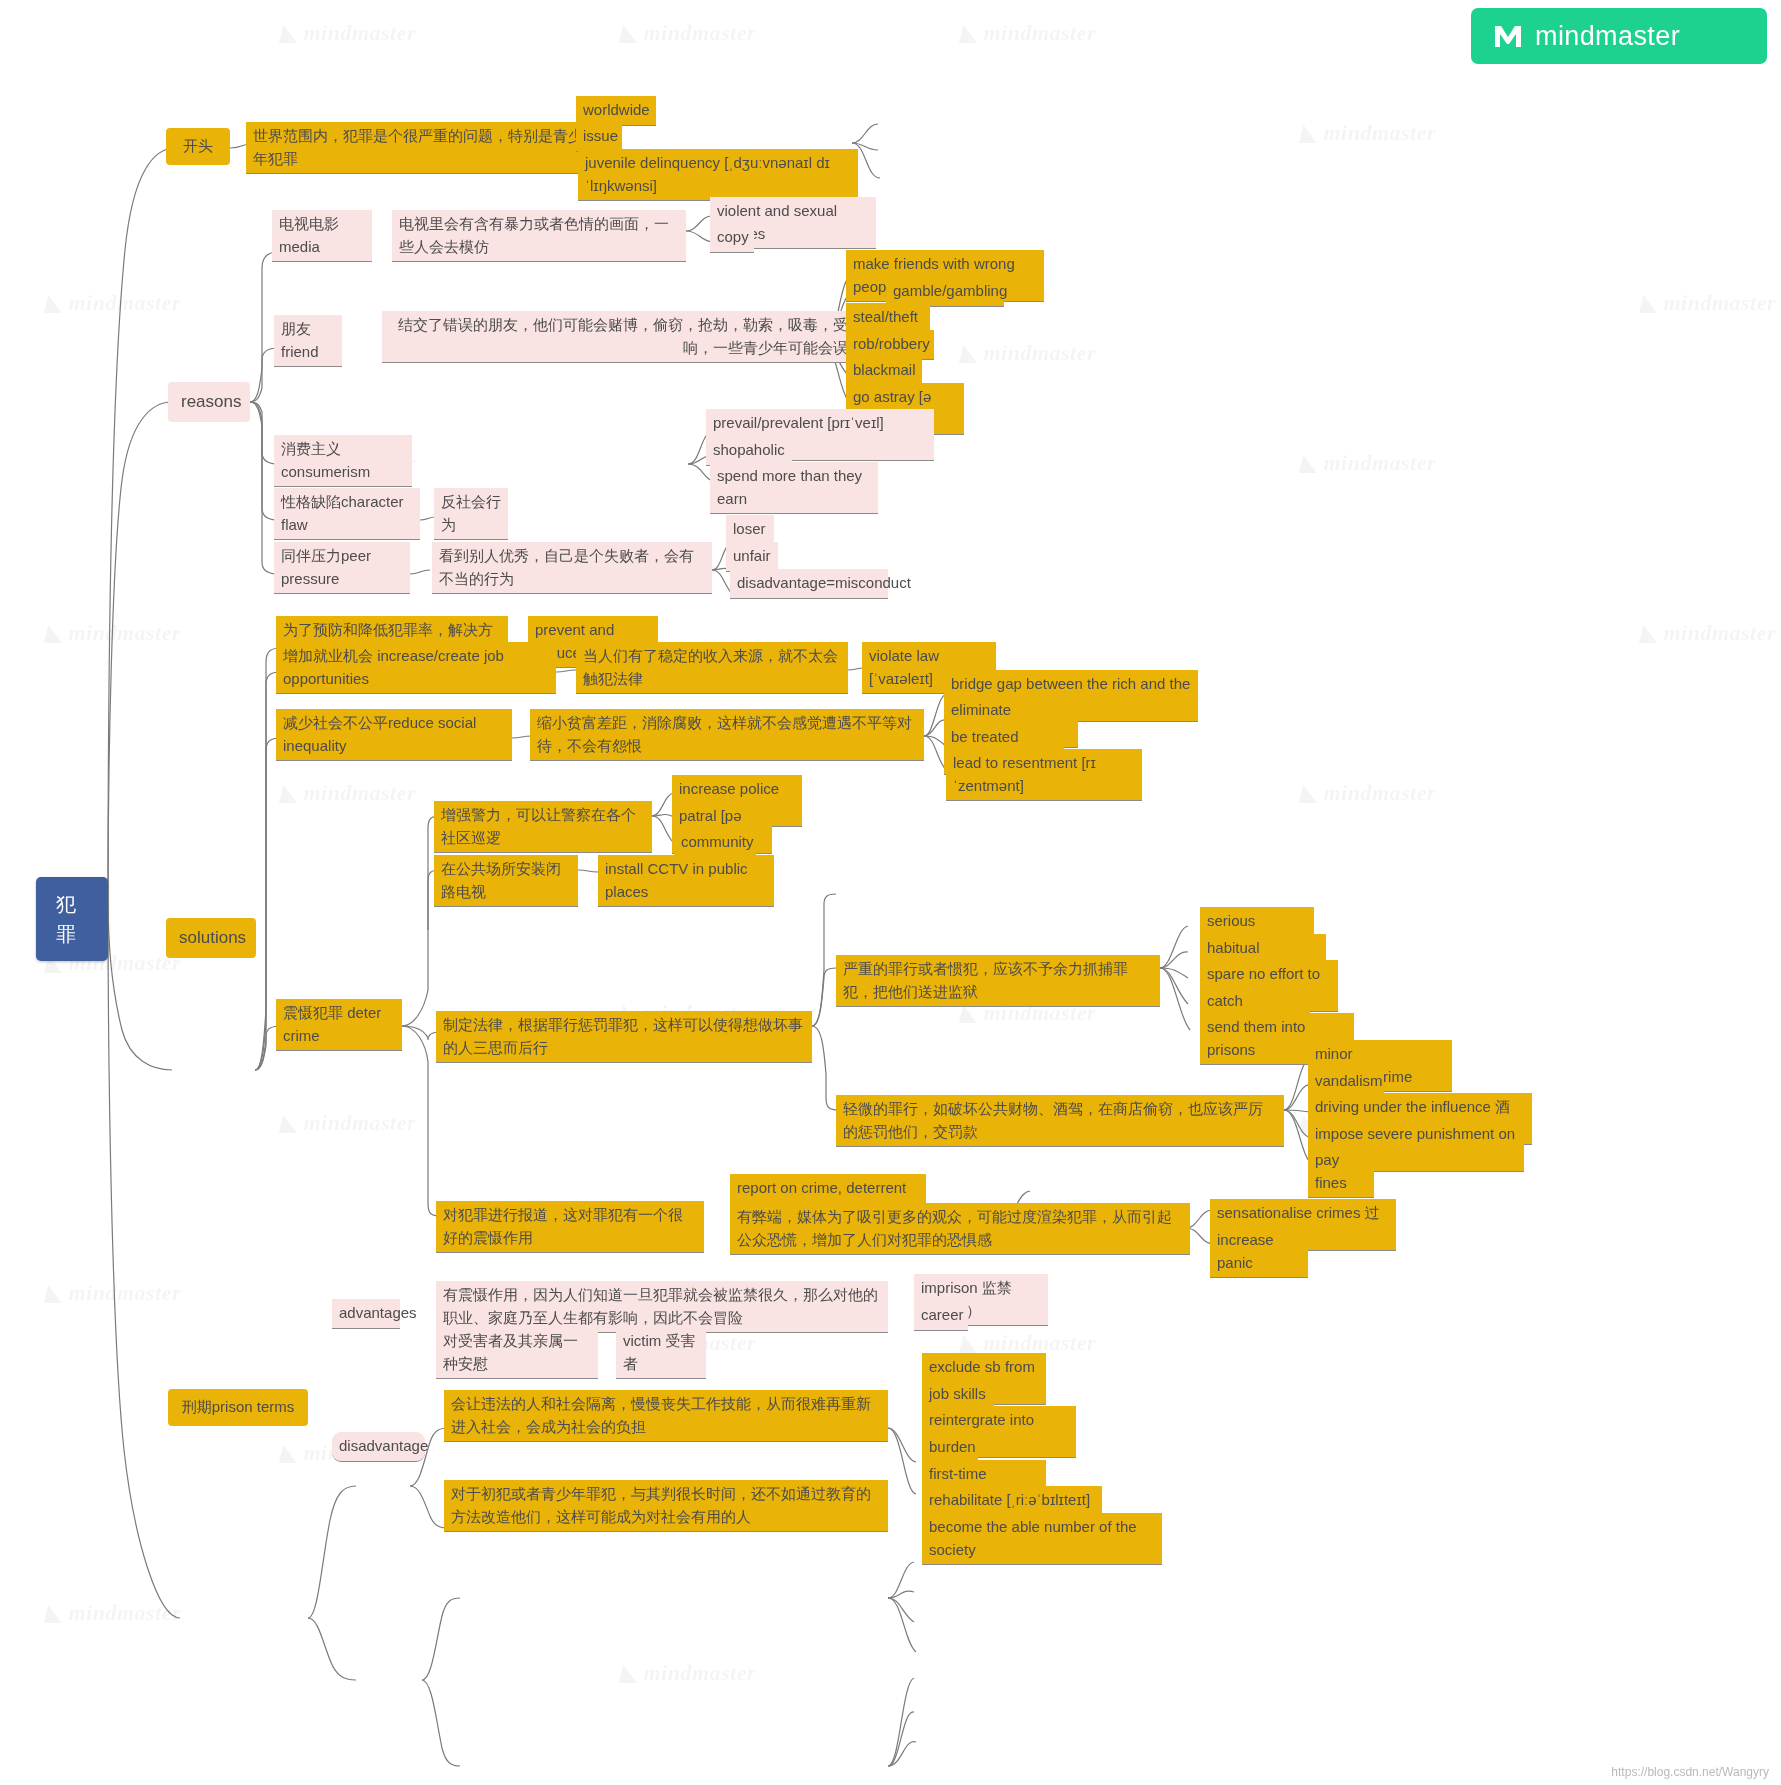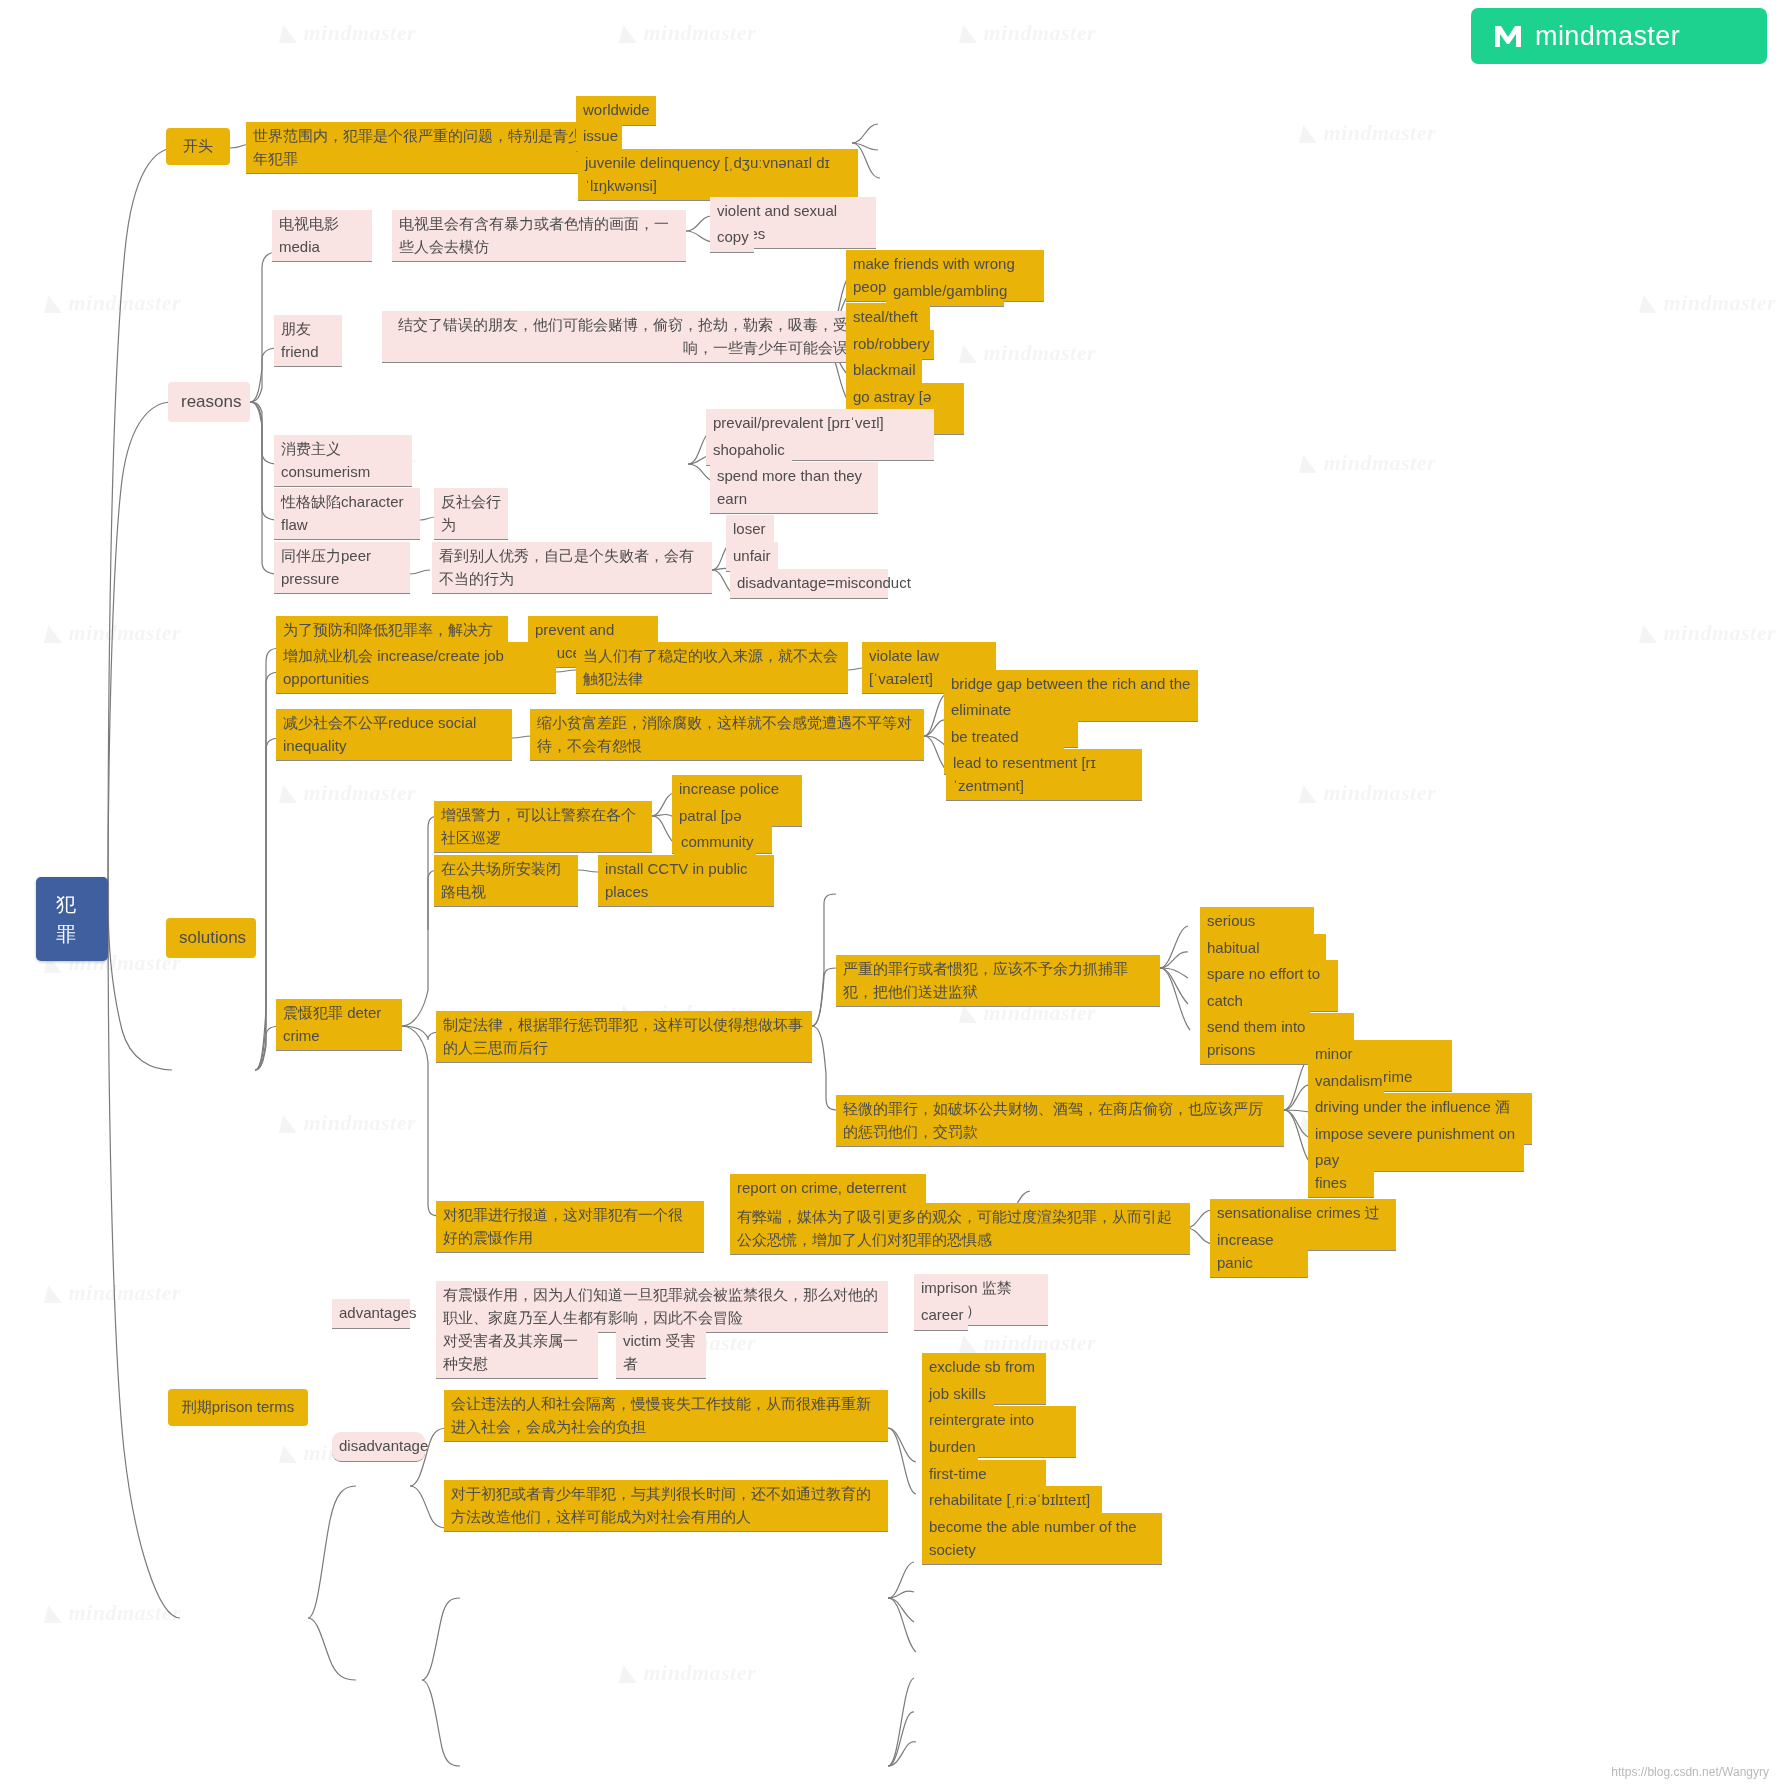--- a/index.html
+++ b/index.html
@@ -277,21 +277,21 @@
   <div class="node g" style="left:1308px;top:1146px;width:66px;">pay fines</div>
 
   <div class="node g cn" style="left:436px;top:1201px;width:268px;">对犯罪进行报道，这对罪犯有一个很好的震慑作用</div>
   <div class="node g" style="left:730px;top:1174px;width:196px;">report on crime, deterrent effect</div>
   <div class="node g cn" style="left:730px;top:1203px;width:460px;">有弊端，媒体为了吸引更多的观众，可能过度渲染犯罪，从而引起公众恐慌，增加了人们对犯罪的恐惧感</div>
   <div class="node g cn" style="left:1210px;top:1199px;width:186px;">sensationalise crimes 过度渲染</div>
   <div class="node g" style="left:1210px;top:1226px;width:98px;">increase panic</div>
 
   <div class="node g lvl1 cn" style="left:168px;top:1389px;width:140px;text-align:center;">刑期prison terms</div>
 
-  <div class="node p" style="left:332px;top:1299px;width:78px;">advantages</div>
+  <div class="node p" style="left:332px;top:1299px;width:68px;">advantages</div>
   <div class="node p cn" style="left:436px;top:1281px;width:452px;">有震慑作用，因为人们知道一旦犯罪就会被监禁很久，那么对他的职业、家庭乃至人生都有影响，因此不会冒险</div>
   <div class="node p cn" style="left:914px;top:1274px;width:134px;">imprison 监禁（名词）</div>
   <div class="node p" style="left:914px;top:1301px;width:54px;">career</div>
   <div class="node p cn" style="left:436px;top:1327px;width:162px;">对受害者及其亲属一种安慰</div>
   <div class="node p cn" style="left:616px;top:1327px;width:90px;">victim 受害者</div>
 
   <div class="node p" style="left:332px;top:1432px;width:93px;border-radius:9px;">disadvantage</div>
   <div class="node g cn" style="left:444px;top:1390px;width:444px;">会让违法的人和社会隔离，慢慢丧失工作技能，从而很难再重新进入社会，会成为社会的负担</div>
   <div class="node g" style="left:922px;top:1353px;width:124px;">exclude sb from …</div>
   <div class="node g" style="left:922px;top:1380px;width:72px;">job skills</div>

